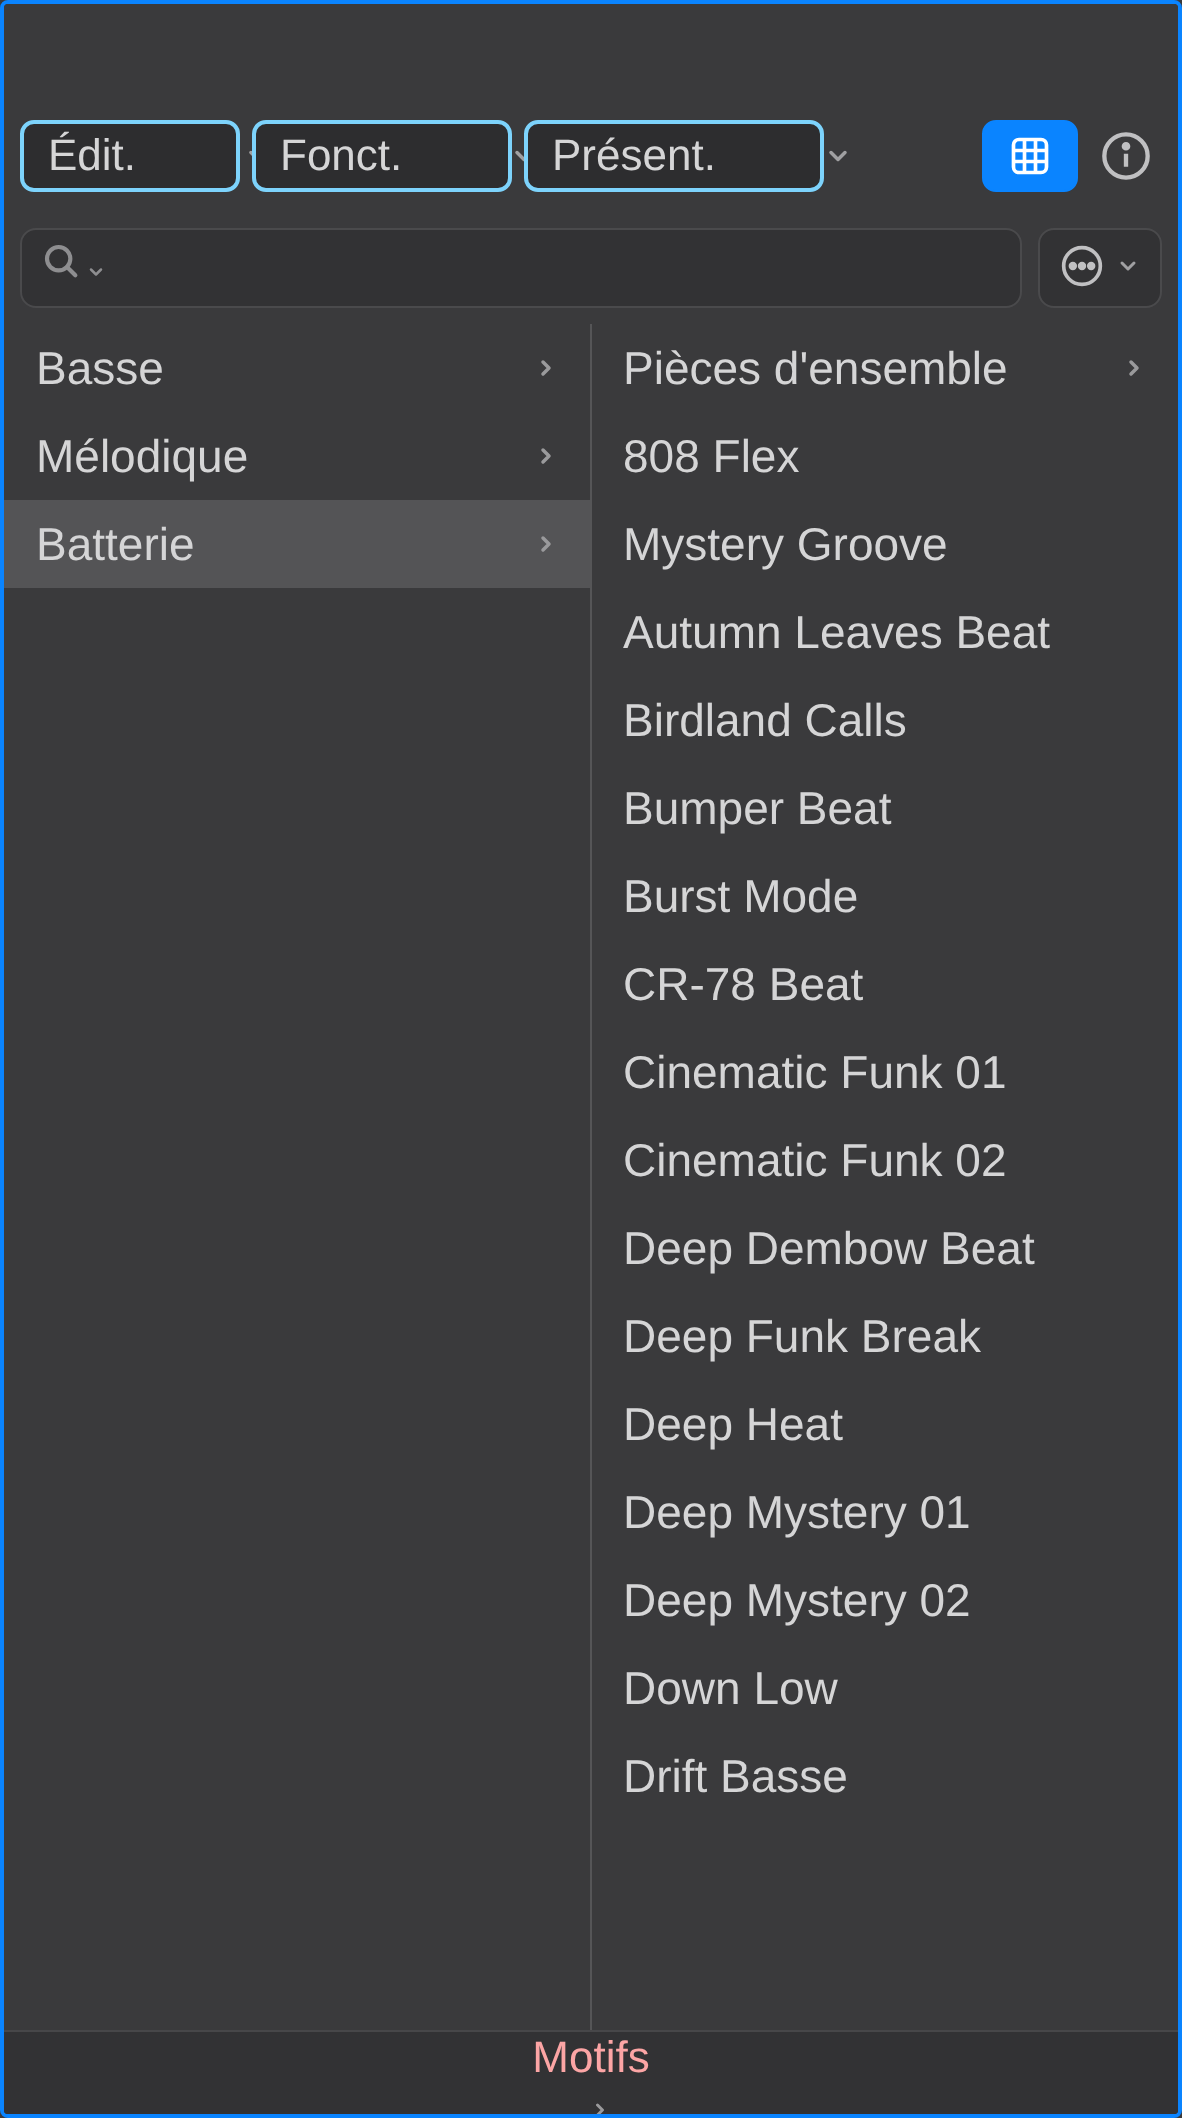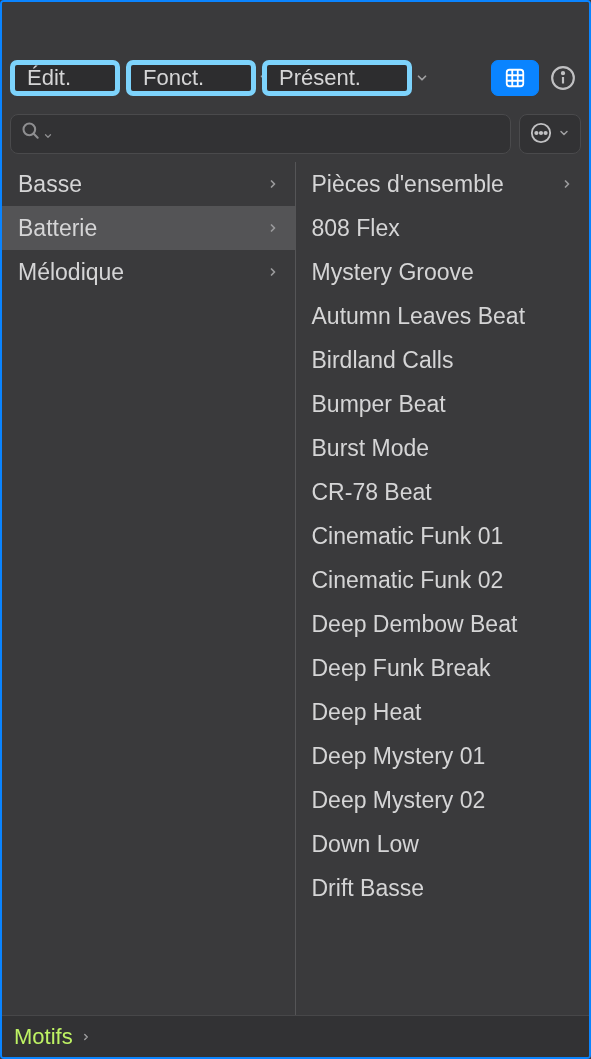--- a/index.html
+++ b/index.html
@@ -1,40 +1,40 @@
 <!DOCTYPE html>
 <html><head>
   <meta charset="utf-8">
   <style>
     * { box-sizing: border-box; margin: 0; padding: 0; font-family: -apple-system, "Helvetica Neue", Arial, sans-serif; }
     body { background: #3a3a3c; width: 591px; height: 1059px; overflow: hidden; border: 2px solid #0a84ff; border-radius: 4px; }
     .window { display: flex; flex-direction: column; height: 100%; background: #3a3a3c; }
     .toolbar { display: flex; align-items: center; gap: 6px; padding: 10px 8px; margin-top: 48px; }
-    .menu-btn { display: inline-flex; align-items: center; justify-content: space-between; height: 36px; padding: 0 12px; background: #2d2d2f; border: 5px solid #7dd3fc; border-radius: 7px; color: #d5d5d6; font-size: 22px; cursor: pointer; gap: 44px; }
+    .menu-btn { display: inline-flex; align-items: center; justify-content: space-between; height: 36px; padding: 0 12px; background: #2d2d2f; border: 2px solid #7dd3fc; border-radius: 7px; color: #d5d5d6; font-size: 22px; cursor: pointer; gap: 44px; }
     .menu-btn .chev { margin-left: 10px; }
     .chev svg { width: 14px; height: 14px; display: block; }
     .icon-btn { display: inline-flex; align-items: center; justify-content: center; width: 48px; height: 36px; background: #2d2d2f; border: 1px solid #4a4a4c; border-radius: 7px; cursor: pointer; }
     .icon-btn.active { background: #0a84ff; border-color: #0a84ff; }
     .icon-btn svg { display: block; }
     .info-btn { display: inline-flex; align-items: center; justify-content: center; width: 36px; height: 36px; background: transparent; border: none; cursor: pointer; }
     .info-btn svg { display: block; }
     .searchbar { display: flex; align-items: center; gap: 8px; padding: 8px; }
     .search { flex: 1; display: flex; align-items: center; height: 40px; padding: 0 10px; background: #323234; border: 1px solid #4a4a4c; border-radius: 8px; color: #8e8e90; font-size: 22px; }
     .search input { flex: 1; background: transparent; border: none; outline: none; color: #d5d5d6; font-size: 22px; margin-left: 8px; }
     .search input::placeholder { color: #8e8e90; }
     .more-btn { display: inline-flex; align-items: center; justify-content: center; height: 40px; padding: 0 10px; background: #323234; border: 1px solid #4a4a4c; border-radius: 8px; cursor: pointer; gap: 6px; }
     .browser { display: flex; flex: 1; min-height: 0; }
     .col { overflow-y: auto; }
     .col-left { width: 50%; background: #3a3a3c; border-right: 1px solid #555557; }
     .col-right { width: 50%; background: #3a3a3c; }
     .row { display: flex; align-items: center; justify-content: space-between; height: 44px; padding: 0 16px; color: #d5d5d6; font-size: 23px; cursor: default; }
     .row.selected { background: #545456; }
     .row.parent { font-weight: 400; }
     .row .arrow svg { width: 12px; height: 18px; display: block; }
-    .footer { height: 42px; display: flex; align-items: center; padding: 0 12px; color: #bef264; font-size: 22px; background: #323234; border-top: 1px solid #474749; }
+    .footer { height: 42px; display: flex; align-items: center; padding: 0 12px; color: #fca5a5; font-size: 22px; background: #323234; border-top: 1px solid #474749; flex-direction: column; }
     ::-webkit-scrollbar { width: 0; }
   </style>
 </head>
 <body>
 
 <div class="window">
 
   <div class="toolbar">
     <button class="menu-btn" style="width:110px;">
       <span>Édit.</span>
@@ -113,30 +113,30 @@
   <div class="browser">
     <div class="col col-left" id="cat-col">
         <div class="row parent">
           <span>Basse</span>
           <span class="arrow">
             <svg viewBox="0 0 24 24" fill="none" stroke="#9a9a9c" stroke-width="3.5" stroke-linecap="round" stroke-linejoin="round">
               <polyline points="9 6 15 12 9 18"></polyline>
             </svg>
           </span>
         </div>
+        <div class="row parent">
+          <span>Mélodique</span>
+          <span class="arrow">
+            <svg viewBox="0 0 24 24" fill="none" stroke="#9a9a9c" stroke-width="3.5" stroke-linecap="round" stroke-linejoin="round">
+              <polyline points="9 6 15 12 9 18"></polyline>
+            </svg>
+          </span>
+        </div>
         <div class="row parent selected">
           <span>Batterie</span>
-          <span class="arrow">
-            <svg viewBox="0 0 24 24" fill="none" stroke="#9a9a9c" stroke-width="3.5" stroke-linecap="round" stroke-linejoin="round">
-              <polyline points="9 6 15 12 9 18"></polyline>
-            </svg>
-          </span>
-        </div>
-        <div class="row parent">
-          <span>Mélodique</span>
           <span class="arrow">
             <svg viewBox="0 0 24 24" fill="none" stroke="#9a9a9c" stroke-width="3.5" stroke-linecap="round" stroke-linejoin="round">
               <polyline points="9 6 15 12 9 18"></polyline>
             </svg>
           </span>
         </div>
       </div>
     <div class="col col-right" id="item-col">
         <div class="row">
           <span>Pièces d'ensemble</span>

